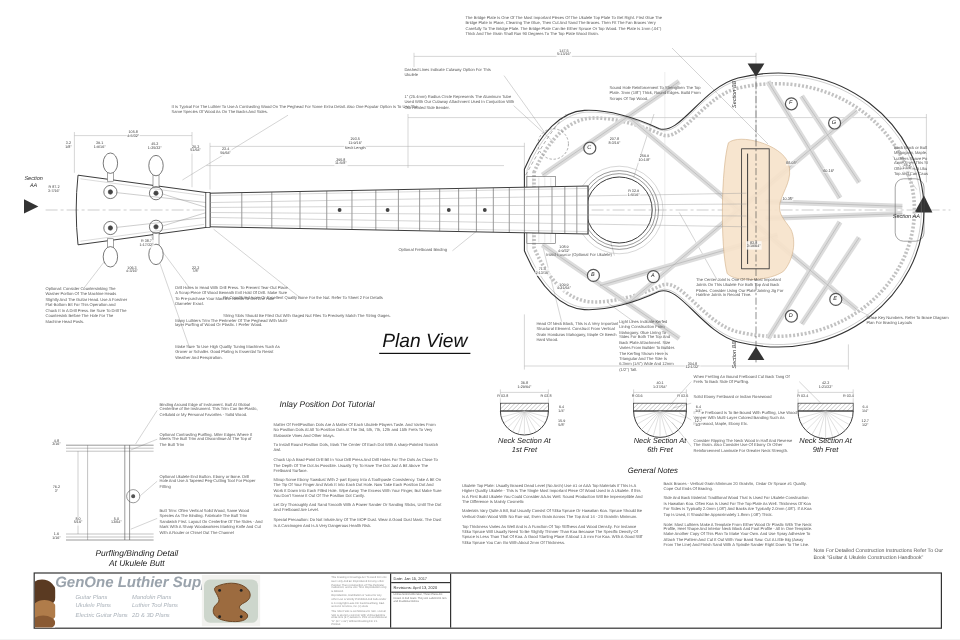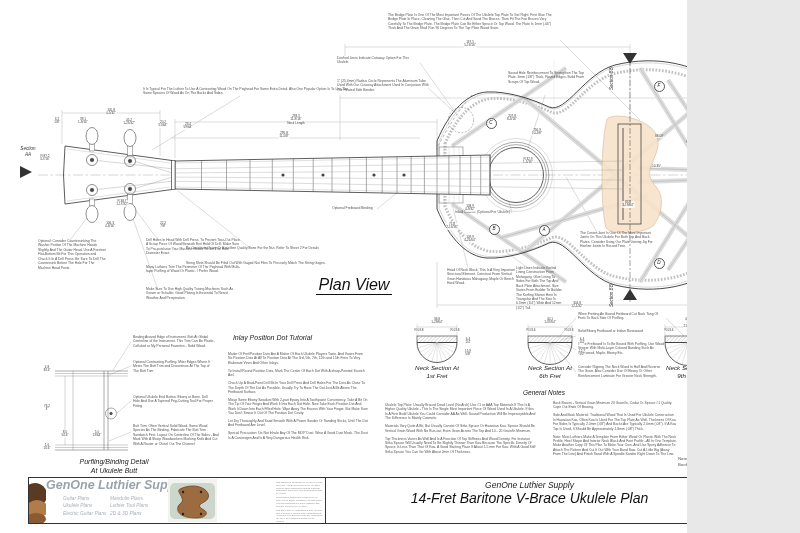--- a/index.html
+++ b/index.html
@@ -1,16 +1,16 @@
 <!DOCTYPE html>
 <html><head>
 <meta charset="utf-8">
 <style>
   html,body{margin:0;padding:0;background:#e8e8e8}
-  .sheet{position:relative;width:687px;height:533px;background:#fff;overflow:hidden;
+  .sheet{position:relative;width:800px;height:533px;background:#fff;overflow:hidden;
          font-family:"Liberation Sans",sans-serif;color:#444}
   svg.draw{position:absolute;left:0;top:0}
   .note{position:absolute;font-size:3.4px;line-height:1.3;color:#555;white-space:pre-line}
   .dim{position:absolute;font-size:3.1px;line-height:1.12;color:#3d3d3d;text-align:center;
        transform:translateX(-50%);background:rgba(255,255,255,.75);padding:0 .5px}
   .angle{position:absolute;font-size:3.2px;color:#3d3d3d;background:rgba(255,255,255,.6)}
   .brace{position:absolute;width:9px;height:9px;border:.6px solid #555;border-radius:50%;
          font-size:4.6px;font-style:italic;text-align:center;line-height:8.5px;color:#222;background:rgba(255,255,255,.85)}
   .seccap{position:absolute;width:90px;text-align:center;font-size:6.2px;font-style:italic;
           color:#222;line-height:1.3;white-space:pre-line;transform:translateX(-50%)}
@@ -618,23 +618,19 @@
           <circle cx="33" cy="13" r="1.2" fill="#222"></circle>
         <circle cx="15" cy="35" r="1.2" fill="#222"></circle>
           <circle cx="33" cy="35" r="1.2" fill="#222"></circle>
       </svg>
       <div class="tb-legal" id="tb-legal">
           <p>This Drawing or Drawings Are To Used For One User Only And Be Reproduced For Any Other Purpose Than Construction Of This Particular Instrument, and is One Time Reproduction Only is Allowed.</p>
           <p>Reproduction, Distribution or Sales For Any Other Use is Strictly Prohibited And Falls Under U.S Copyright Laws For David Hartburg, DBA GenOne Services, Inc. (c) 2009</p>
           <p>This Sheet Size Is Architectural D Size. Overall Size is 610mm x 914mm With Vertical Borders At 864mm (34") Between. Print On Architectural "D" (24" x 36") Without Resizing For 1:1 Printout.</p>
         </div>
     </div>
-    <div class="tb-mid">
-      <div class="tb-supply">GenOne Luthier Supply</div>
-      <div class="tb-title">14-Fret Baritone V-Brace Ukulele Plan</div>
-    </div>
     <div class="tb-date">
       <div class="tb-cell">Date: Jan 15, 2017</div>
       <div class="tb-cell">Revisions: April 13, 2020</div>
       <div class="tb-note">Unless Noted Otherwise, These Plans Are Drawn In Full Scale. They Are Labeled In mm and Fractional Inches</div>
     </div>
   </div>
 </div>
 
 </body></html>

